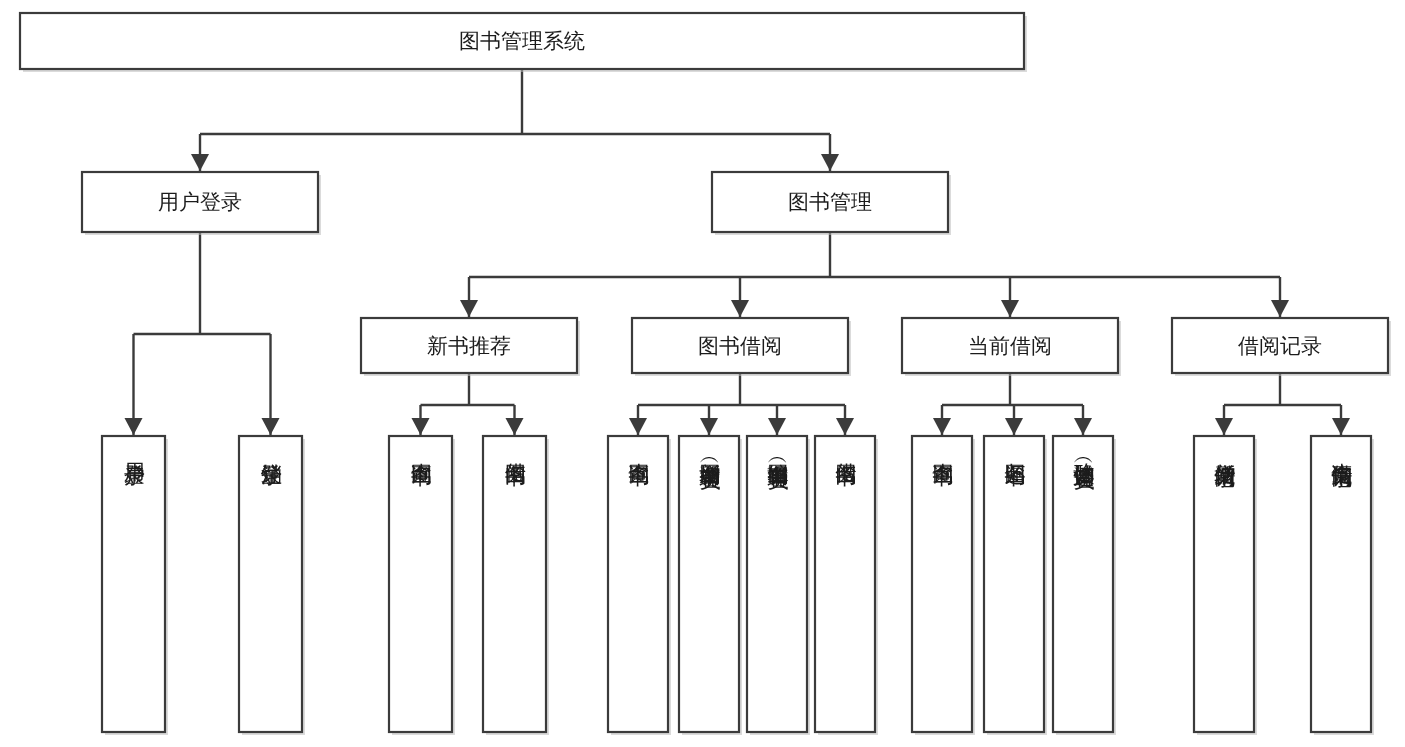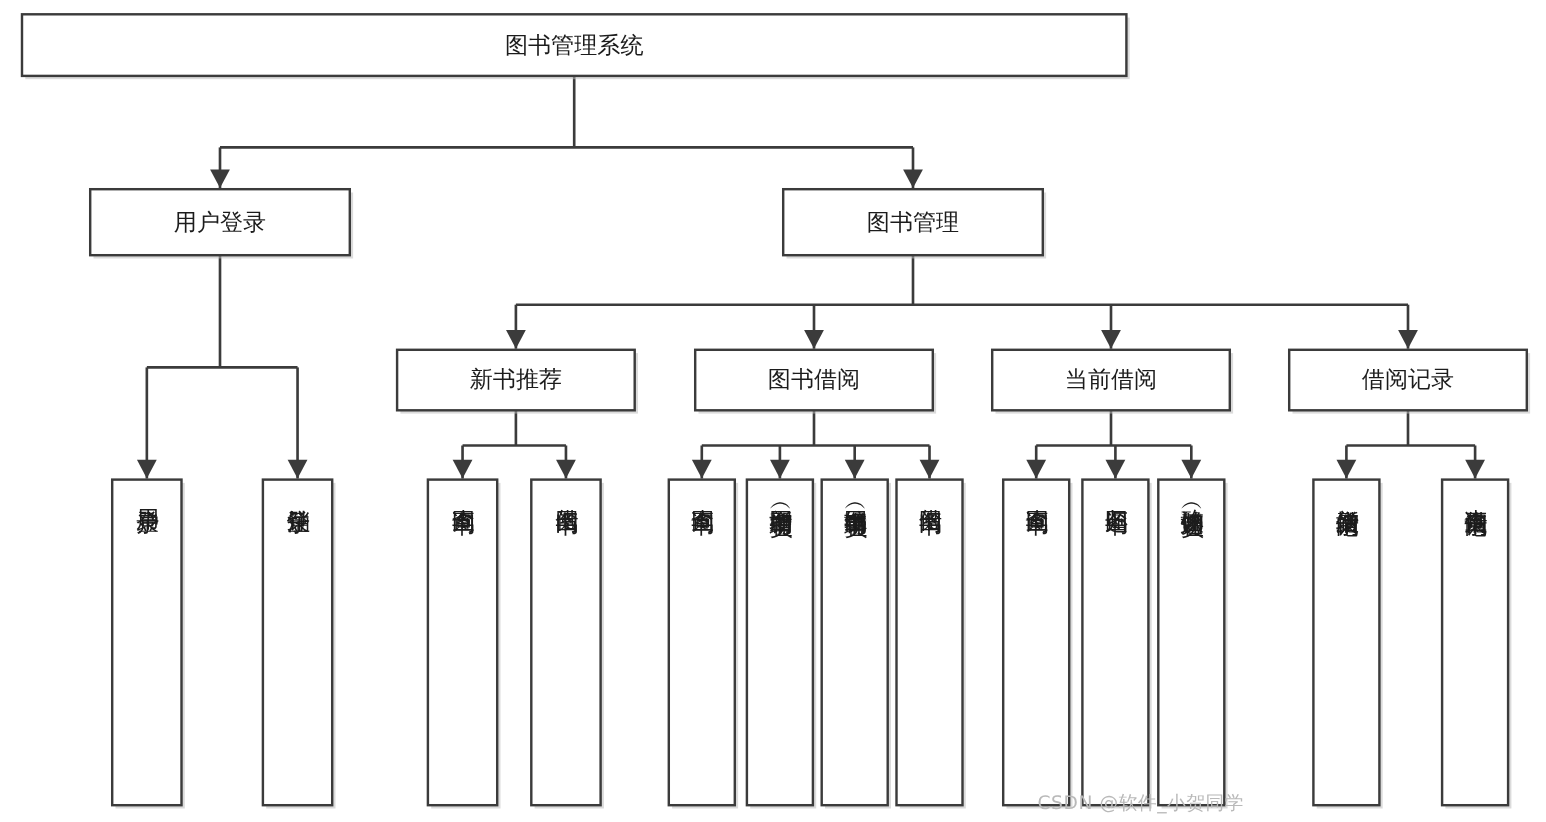--- a/index.html
+++ b/index.html
@@ -230,14 +230,13 @@
         <div class="leaf-label">确认归还（管理员）</div>
       </div>
       <div class="leaf-label-wrap" style="left: 1194px; top: 446px; width: 60px; height: 280px;">
         <div class="leaf-label">新增借阅记录</div>
       </div>
       <div class="leaf-label-wrap" style="left: 1311px; top: 446px; width: 60px; height: 280px;">
         <div class="leaf-label">查询借阅记录</div>
       </div>
     </div>
 
-  <div class="watermark">CSDN @软件_小贺同学</div>
 </div>
 
 </body></html>

